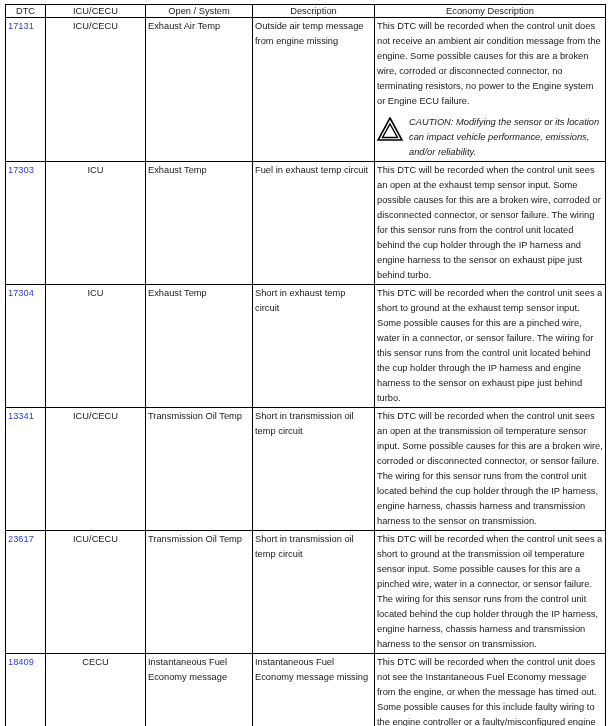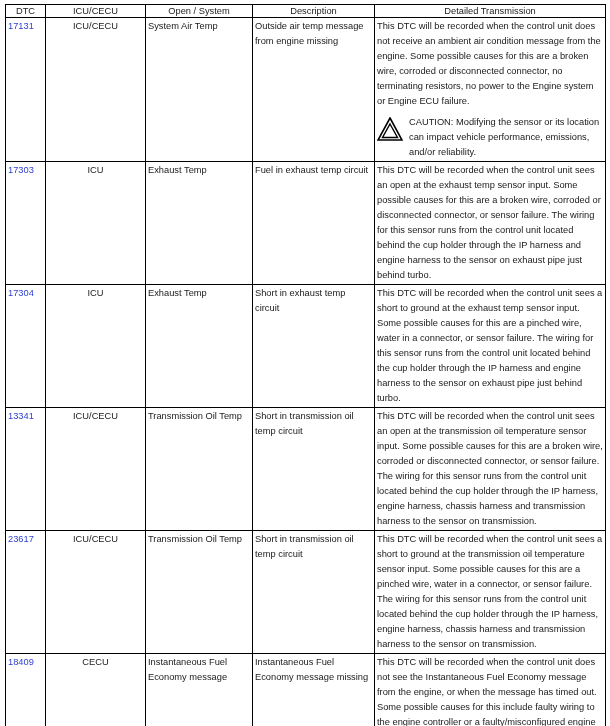--- a/index.html
+++ b/index.html
@@ -12,48 +12,48 @@
   table.dtc th, table.dtc td {
     border: 1px solid #000; vertical-align: top; padding: 1px 2px;
     line-height: 15px;
   }
   table.dtc th { font-weight: normal; height: 12px; line-height: 12px; padding: 0 2px; }
   td.c-dtc { text-align: left; color: #2e3fd0; }
   td.c-icu { text-align: center; }
   td.c-detail { padding-left: 2px; padding-right: 1px; }
   .caution { display: flex; align-items: flex-start; margin-top: 6px; }
   .caution .tri { width: 30px; flex: 0 0 30px; margin-top: 2px; }
-  .caution .ctext { padding-left: 2px; }
+  .caution .ctext { font-style: italic; padding-left: 2px; }
   col.w1 { width: 40px; } col.w2 { width: 100px; } col.w3 { width: 107px; } col.w4 { width: 122px; } col.w5 { width: 231px; }
 </style>
 </head>
 <body>
 
 <table class="dtc">
   <colgroup>
       <col class="w1">
       <col class="w2">
       <col class="w3">
       <col class="w4">
       <col class="w5">
     </colgroup>
   <thead>
     <tr>
       <th>DTC</th>
       <th>ICU/CECU</th>
       <th>Open / System</th>
       <th>Description</th>
-      <th>Detailed Transmission</th>
+      <th>Economy Description</th>
     </tr>
   </thead>
   <tbody>
     <tr style="height:144px">
       <td class="c-dtc">17131</td>
       <td class="c-icu">ICU/CECU</td>
-      <td>System Air Temp</td>
+      <td>Exhaust Air Temp</td>
       <td>Outside air temp message from engine missing</td>
       <td class="c-detail">
         <div>This DTC will be recorded when the control unit does not receive an ambient air condition message from the engine.  Some possible causes for this are a broken wire, corroded or disconnected connector, no terminating resistors, no power to the Engine system or Engine ECU failure.</div>
         <div class="caution">
           <span class="tri">
             <svg width="26" height="24" viewBox="0 0 26 24">
               <polygon points="13,1 25,23 1,23" fill="none" stroke="#000" stroke-width="1.6"></polygon>
               <polygon points="13,7 20.5,20.5 5.5,20.5" fill="none" stroke="#000" stroke-width="1.4"></polygon>
             </svg>
           </span>

